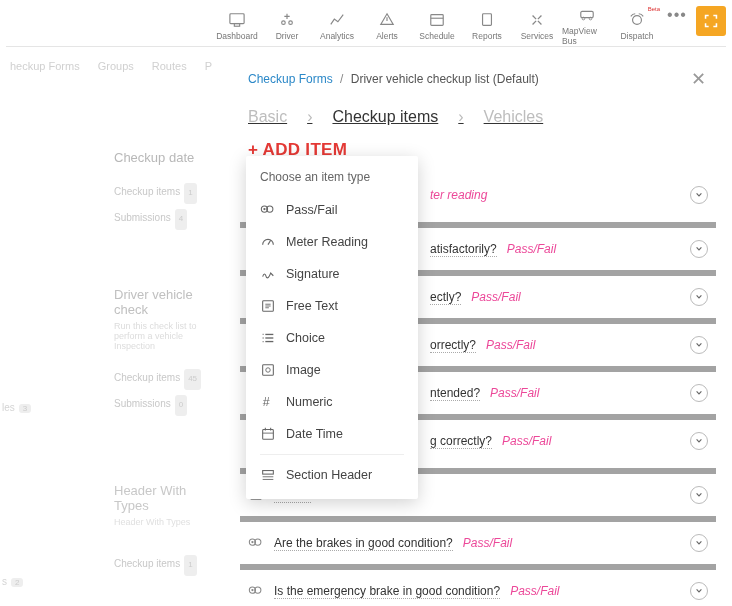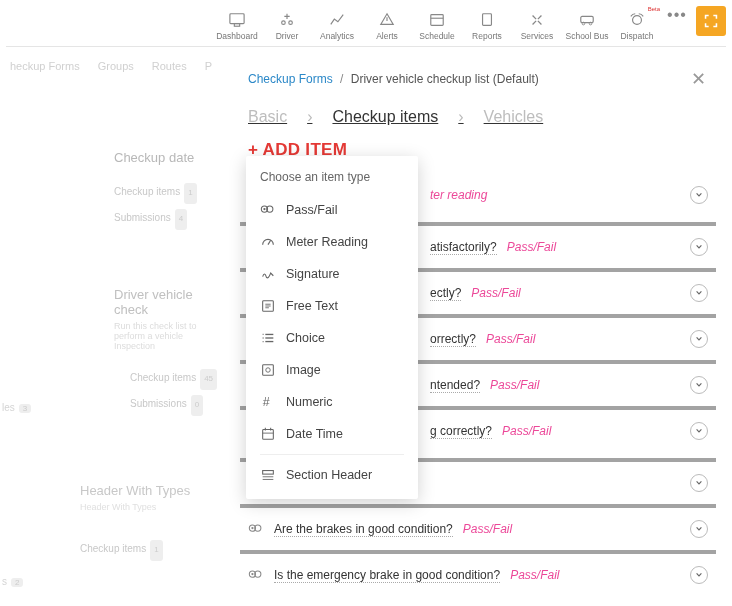--- a/index.html
+++ b/index.html
@@ -16,40 +16,40 @@
   .nav-expand svg { width:14px; height:14px; color:#fff; }
   .topnav-divider { position:absolute; top:46px; left:6px; right:6px; height:1px; background:#e5e5e5; }
 
   
   .left-bg { position:absolute; left:0; top:46px; width:232px; bottom:0; padding:10px 8px; color:#d0d0d0; }
   .left-tabs { display:flex; gap:18px; font-size:11px; padding:4px 2px 18px 2px; }
   .left-title { font-size:13px; color:#b8b8b8; margin-top:60px; margin-left:106px;}
   .left-block { margin-left:106px; margin-top:14px; font-size:10px; line-height:2.6; }
   .left-badge { display:inline-block; background:#eee; color:#ccc; border-radius:3px; padding:0 4px; font-size:8px; margin-left:4px; }
   .left-section2 { margin-top:56px; margin-left:106px; }
-  .left-section3 { margin-top:66px; margin-left:72px; }
+  .left-section3 { margin-top:66px; margin-left:106px; }
   .left-label { font-size:10px; color:#c8c8c8; }
 
   
   .panel { position:absolute; left:232px; right:6px; top:54px; bottom:6px; background:#fff; }
   .panel-header { display:flex; align-items:center; justify-content:space-between; padding:10px 16px 0 16px; }
   .breadcrumb { font-size:12px; }
   .breadcrumb .link { color:#2b88c8; }
   .breadcrumb .sep { color:#888; margin:0 4px; }
   .breadcrumb .cur { color:#555; }
   .close-btn { color:#999; cursor:pointer; font-size:18px; padding:4px; }
   .steps { display:flex; align-items:flex-end; gap:20px; padding:14px 16px 8px 16px; font-size:16px;text-decoration:underline; }
   .step-inactive { color:#bdbdbd; }
   .step-active { color:#333; font-weight:500; }
   .step-chevron { color:#bbb; }
   .add-item { color:#e53935; font-size:17px; font-weight:700; padding:6px 16px 2px 16px; cursor:pointer; letter-spacing:.3px; }
 
   
   .items { padding:4px 10px 0 8px; }
-  .item-row { border-top:4px solid #a3a3a3; padding:12px 8px 12px 8px; display:flex; align-items:center; gap:10px; font-size:12px; }
+  .item-row { border-top:6px solid #a3a3a3; padding:12px 8px 12px 8px; display:flex; align-items:center; gap:10px; font-size:12px; }
   .item-row.first { border-top:none; padding-top:20px;}
   .item-text { border-bottom:1px dotted #aaa; color:#333; cursor:pointer; }
   .item-type { color:#ec4899; font-style:italic; }
   .item-icon { width:16px; height:16px; display:flex; align-items:center; justify-content:center; }
   .item-icon svg { width:16px; height:16px; color:#888; }
   .chev { margin-left:auto; width:18px; height:18px; border:1px solid #bbb; border-radius:50%; display:flex; align-items:center; justify-content:center; cursor:pointer; }
   .chev svg { width:8px; height:8px; color:#666; }
 
   
   .dropdown { position:absolute; left:246px; top:156px; width:172px; background:#fff; box-shadow:0 4px 18px rgba(0,0,0,.18); border-radius:2px; z-index:50; padding:6px 0 8px 0; }
@@ -197,21 +197,21 @@
     <div class="nav-item">
       <svg viewBox="0 0 18 18">
         <use href="#i-services"></use>
       </svg>
       <span class="lbl">Services</span>
     </div>
     <div class="nav-item">
       <svg viewBox="0 0 18 18">
         <use href="#i-schoolbus"></use>
       </svg>
-      <span class="lbl">School Bus</span>
+      <span class="lbl">MapView Bus</span>
     </div>
     <div class="nav-item">
       <svg viewBox="0 0 18 18">
         <use href="#i-dispatch"></use>
       </svg>
       <span class="lbl">Dispatch</span>
       <span class="nav-beta">Beta</span>
     </div>
     <div class="nav-more">•••</div>
     <div class="nav-expand">
@@ -230,21 +230,21 @@
     <span>P</span>
   </div>
   <div class="left-title">Checkup date</div>
   <div class="left-block">
     <div><span class="left-label">Checkup items</span><span class="left-badge">1</span></div>
     <div><span class="left-label">Submissions</span><span class="left-badge">4</span></div>
   </div>
   <div class="left-section2">
     <div style="font-size:13px;color:#c0c0c0">Driver vehicle check</div>
     <div style="font-size:9px;color:#dcdcdc;margin-top:4px;max-width:120px">Run this check list to perform a vehicle Inspection</div>
-    <div class="left-block" style="margin-left:16px">
+    <div class="left-block" style="margin-left:0">
       <div><span class="left-label">Checkup items</span><span class="left-badge">45</span></div>
       <div><span class="left-label">Submissions</span><span class="left-badge">0</span></div>
     </div>
   </div>
   <div class="left-section3">
     <div style="font-size:13px;color:#c8c8c8">Header With Types</div>
     <div style="font-size:9px;color:#e0e0e0;margin-top:4px">Header With Types</div>
     <div class="left-block" style="margin-left:0;margin-top:24px">
       <div><span class="left-label">Checkup items</span><span class="left-badge">1</span></div>
     </div>

